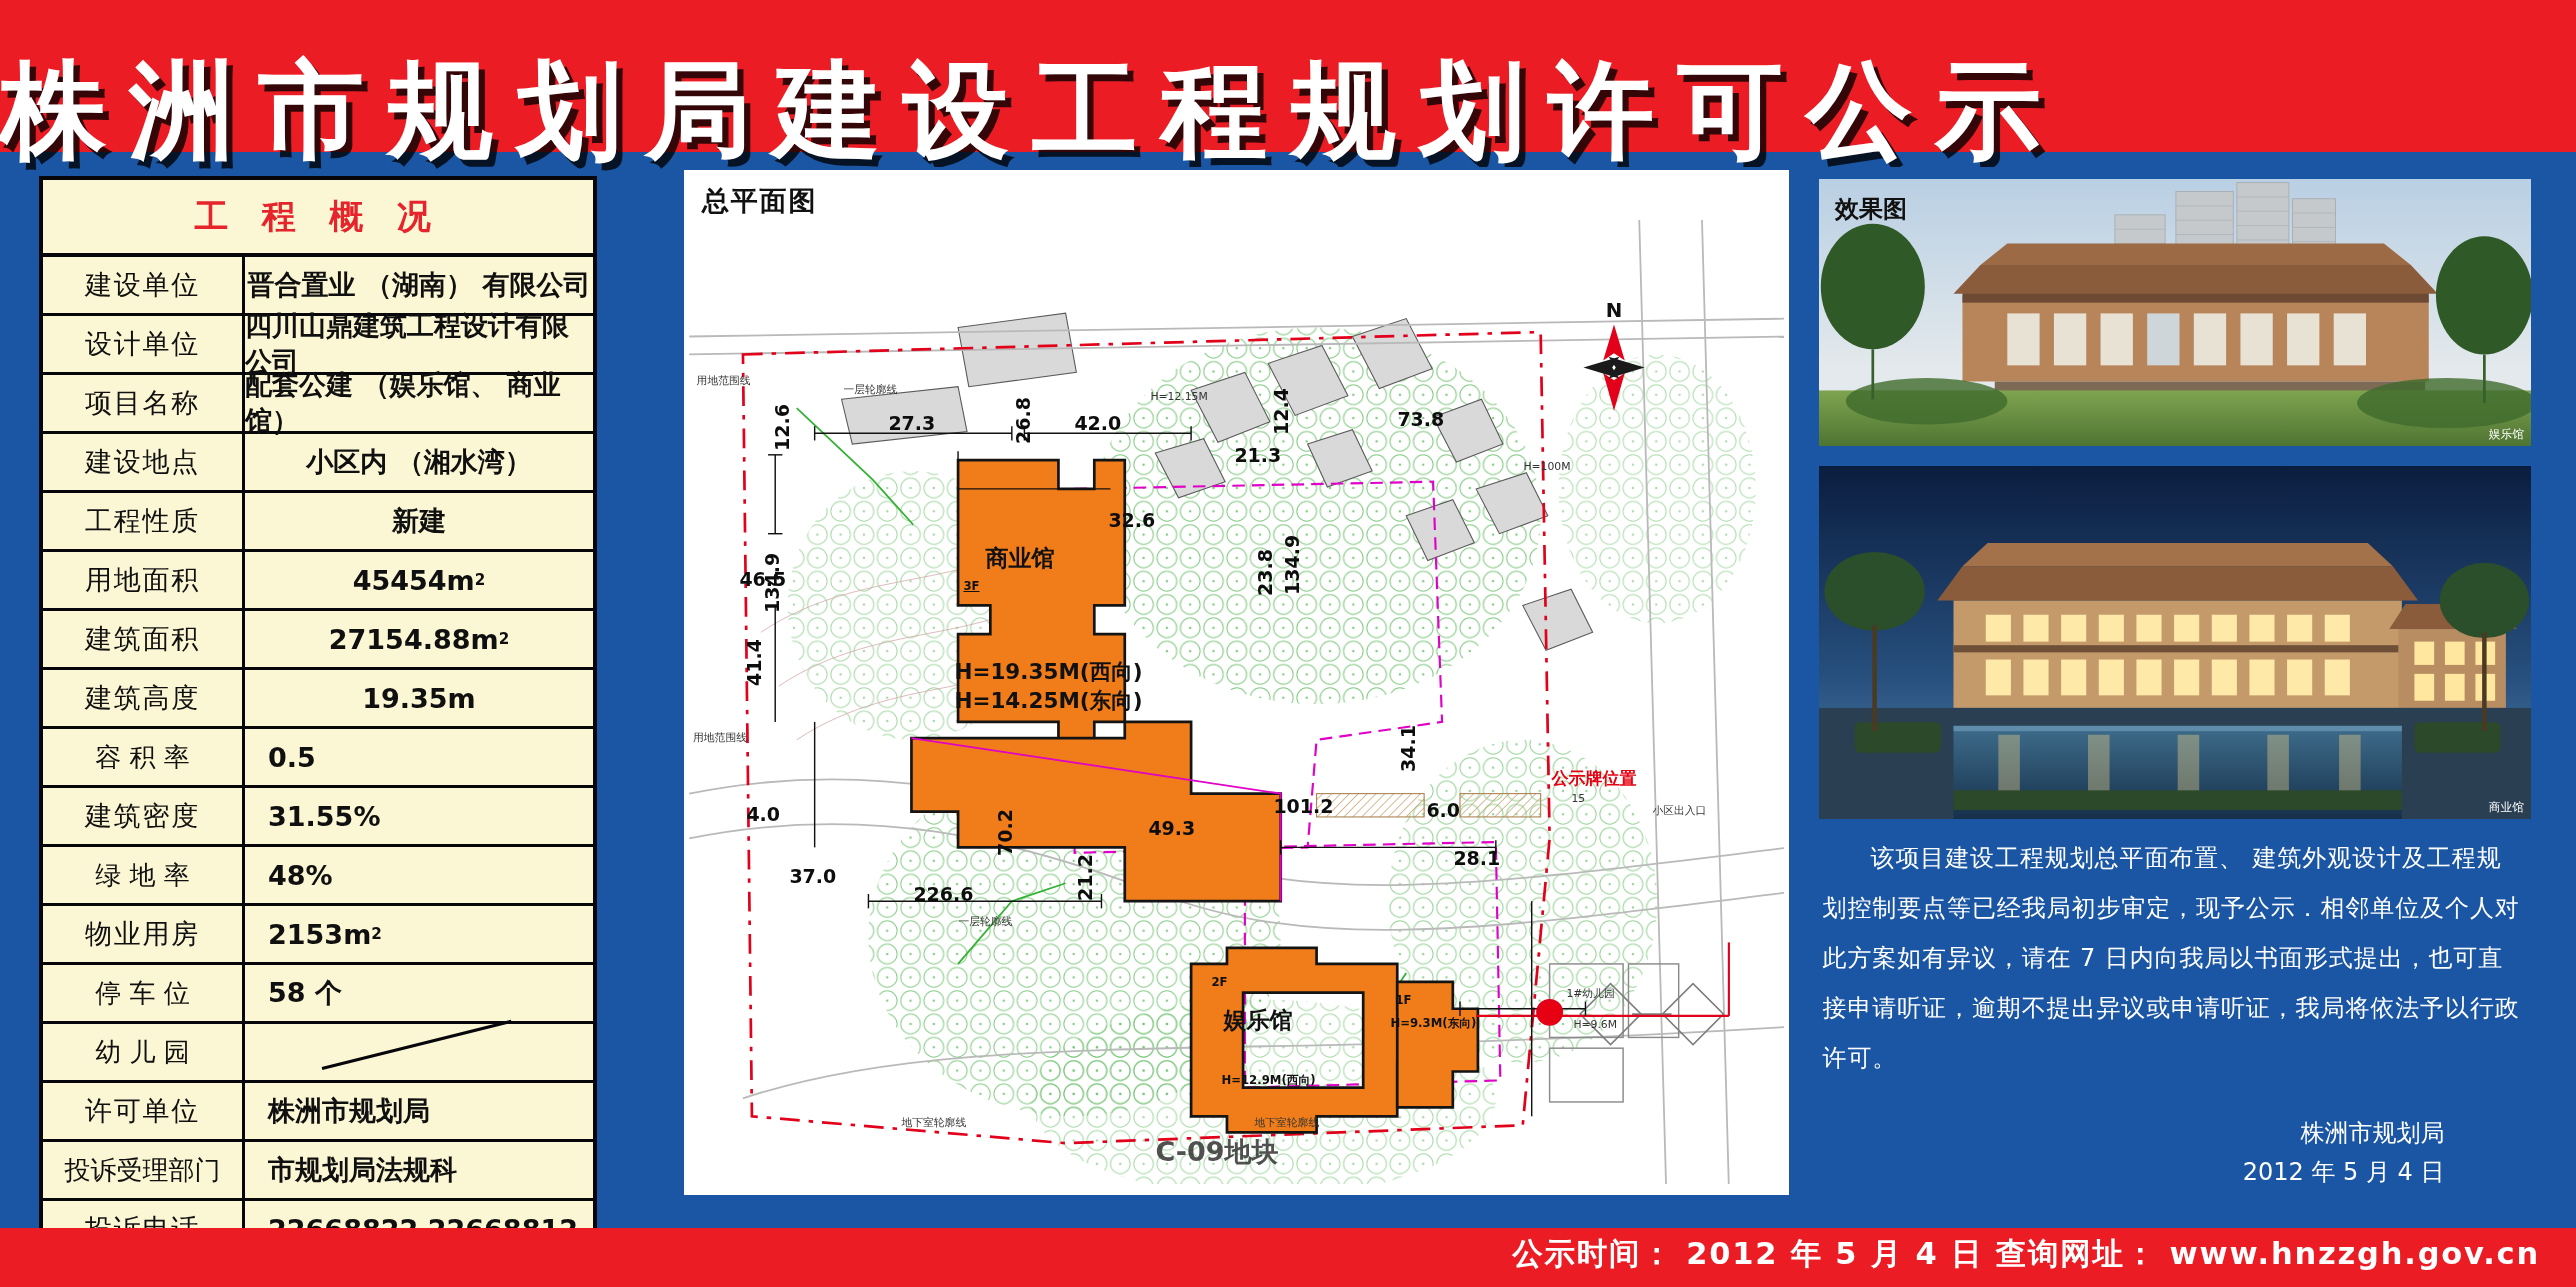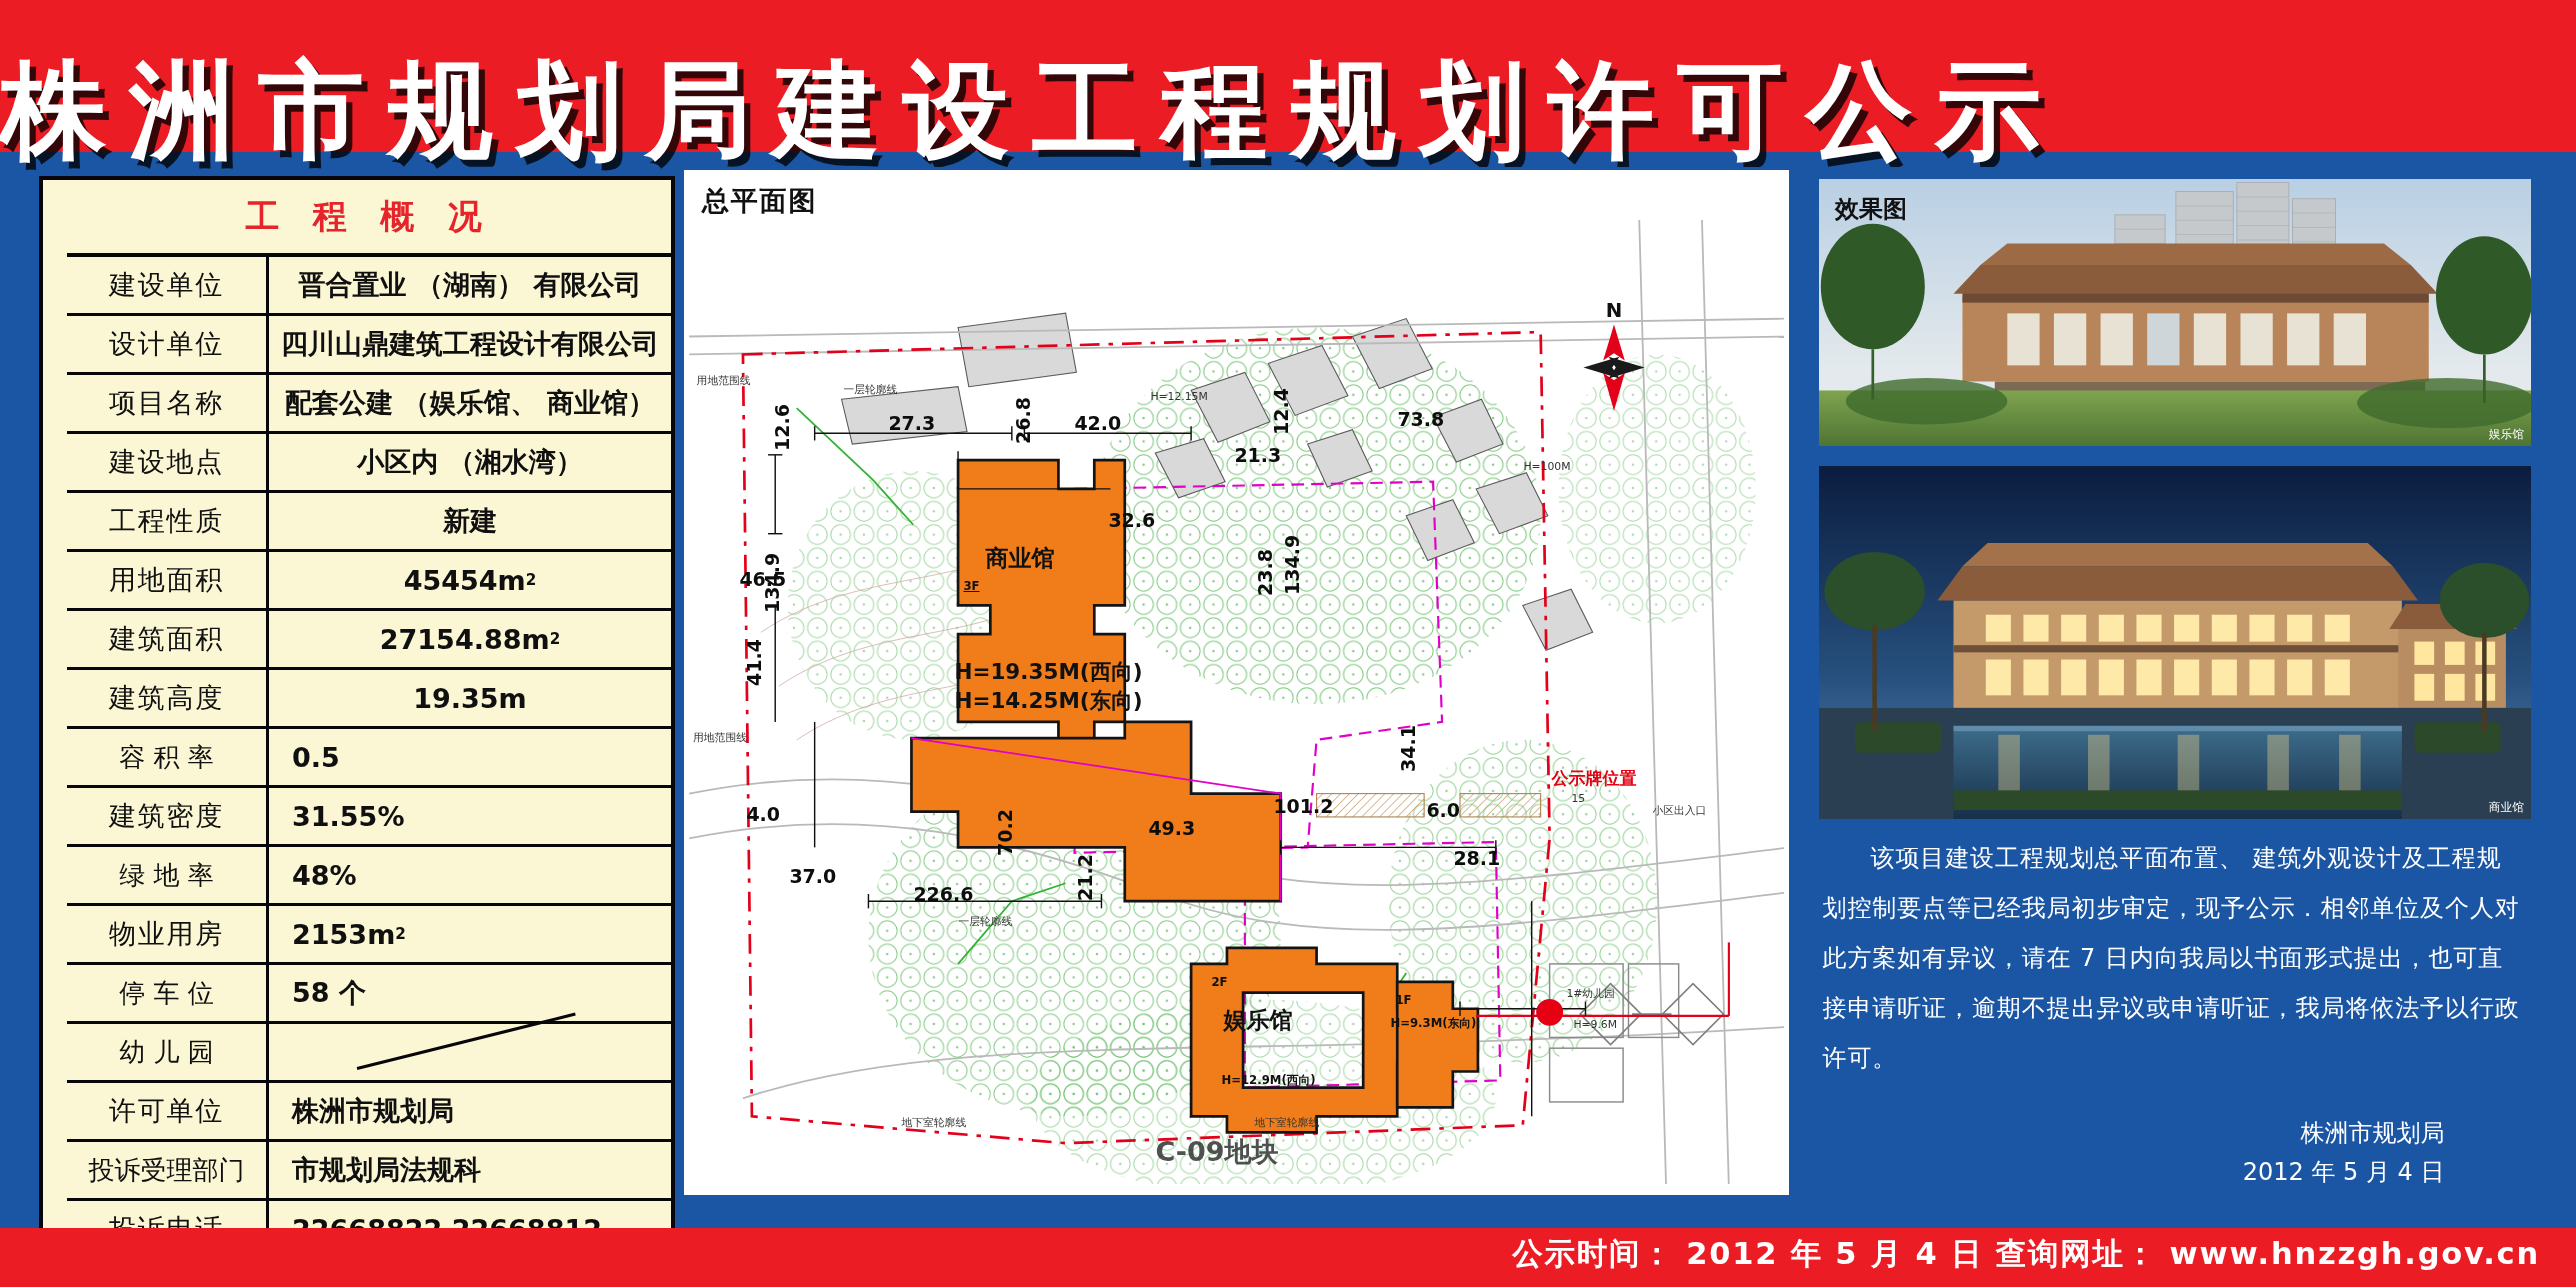--- a/index.html
+++ b/index.html
@@ -33,25 +33,24 @@
     position:absolute;left:0;bottom:0;width:2576px;height:59px;
     background:#ec1c24;
   }
   #footer-text{
     position:absolute;right:36px;top:6.3px;
     color:#ffffff;font-size:30.5px;font-weight:bold;
     letter-spacing:1.8px;white-space:nowrap;
   }
   
   #info-panel{
-    position:absolute;left:39px;top:176px;width:636px;
+    position:absolute;left:39px;top:176px;width:558px;
     background:#fbf6d4;
     border:4.5px solid #06060b;
     box-sizing:border-box;
-    padding-left:24px;
   }
   #info-title-row{
     height:73px;border-bottom:4.5px solid #06060b;
     display:flex;align-items:center;justify-content:center;
   }
   #info-title{
     color:#e5242b;font-size:34px;font-weight:bold;letter-spacing:10.8px;
   }
   .info-row{
     display:flex;border-bottom:3.6px solid #06060b;height:56px;justify-content:flex-end;

